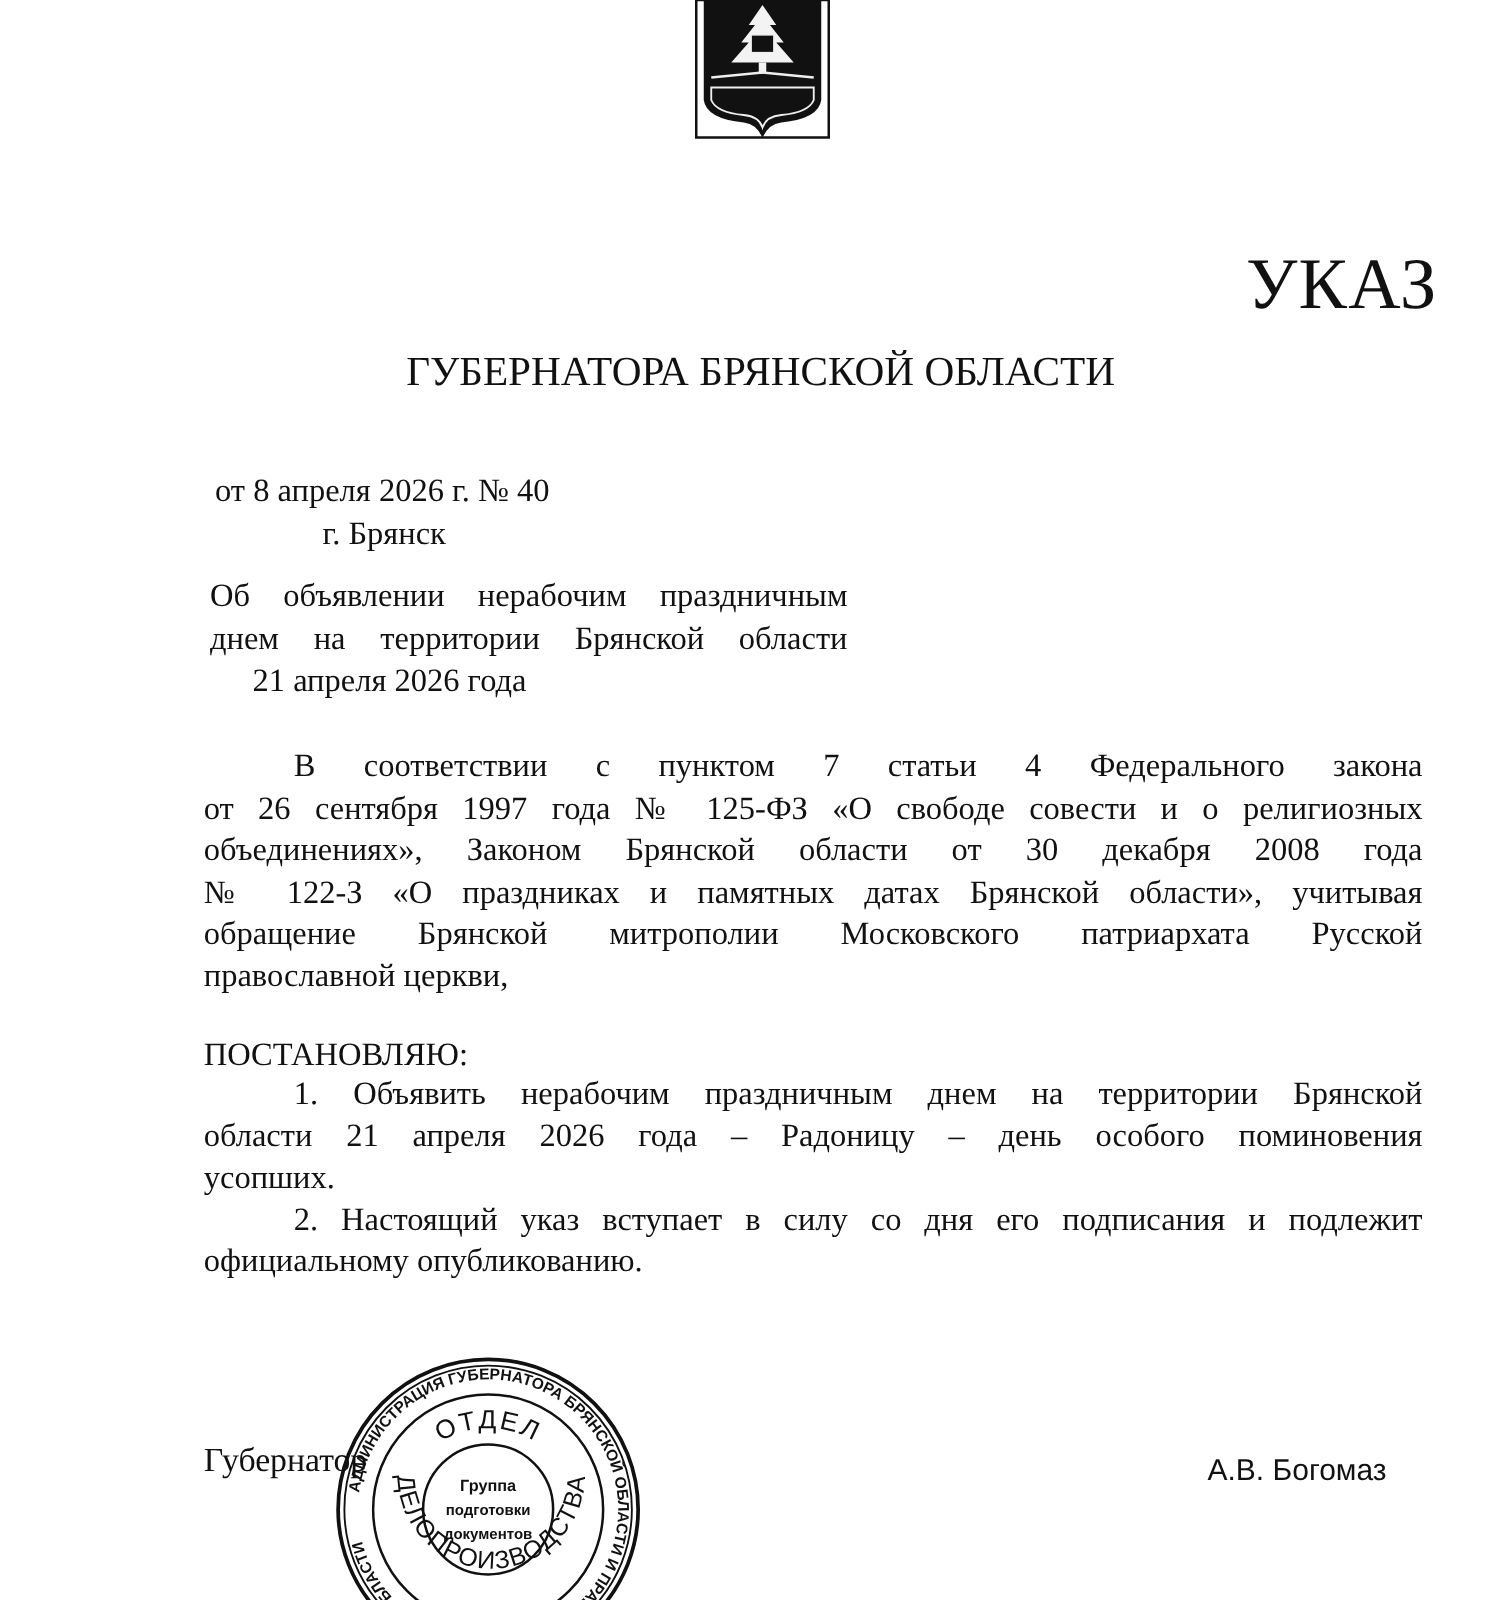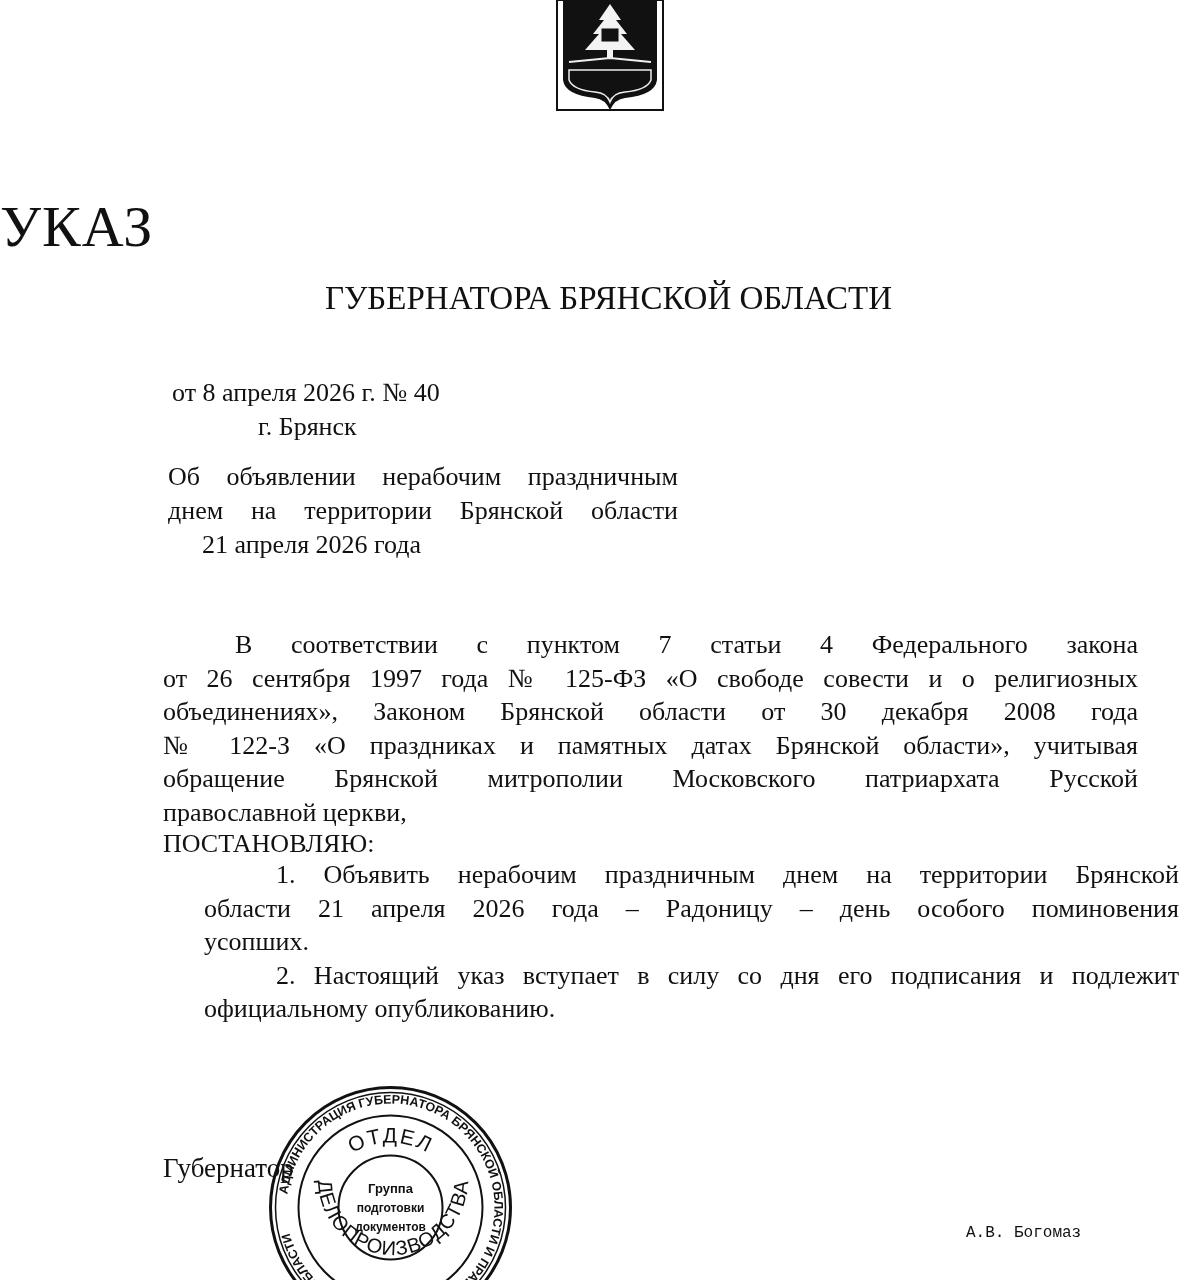--- a/index.html
+++ b/index.html
@@ -1,38 +1,38 @@
 <!DOCTYPE html>
 <html><head>
 <meta charset="utf-8">
 <style>
   html, body { margin: 0; padding: 0; background: #ffffff; }
   body { width: 1197px; height: 1280px; position: relative; overflow: hidden;
          font-family: "Liberation Serif", "DejaVu Serif", serif; color: #111; }
   .emblem { position: absolute; left: 555px; top: 0; width: 110px; height: 112px; }
-  .title { position: absolute; left: 0; width: 1150px; text-align: left; top: 192px;
+  .title { position: absolute; left: 0; width: 1150px; text-align: right; top: 192px;
            font-size: 58px; letter-spacing: 1px; line-height: 70px; }
   .subtitle { position: absolute; left: 0; width: 1217px; text-align: center; top: 278px;
               font-size: 33px; line-height: 40px; }
   .meta-date { position: absolute; left: 172px; top: 376px; font-size: 26px; line-height: 34px; text-align: center; }
   .meta-city { position: absolute; left: 258px; top: 410px; font-size: 26px; line-height: 34px; }
   .heading { position: absolute; left: 168px; top: 460px; width: 510px; font-size: 26px;
              line-height: 34px; text-align: justify; }
   .heading span { display: block; text-align: justify; text-align-last: justify; }
   .heading span.last { text-align-last: left; margin-left: 34px; }
   .body { position: absolute; left: 163px; width: 975px; font-size: 26px; line-height: 33.5px; }
   .para { text-align: justify; margin: 0; }
   .para .line { display: block; text-align: justify; text-align-last: justify; }
   .para .line.last { text-align-last: left; }
-  .p1 { top: 628px; }
+  .p1 { top: 596px; }
   .decree { top: 827px; font-size: 26px; }
-  .items { top: 858px; margin-left: 41px; }
+  .items { top: 858px; }
   .indent { padding-left: 72px; }
   .sign-label { position: absolute; left: 163px; top: 1153px; font-size: 27px; }
-  .sign-name { position: absolute; left: 966px; top: 1224px; font-size: 16px; font-family: Liberation Mono, monospace; }
+  .sign-name { position: absolute; left: 966px; top: 1163px; font-size: 24px; font-family: Liberation Sans, sans-serif; }
   .stamp { position: absolute; left: 268px; top: 1085px; width: 245px; height: 245px; }
 </style>
 </head>
 <body>
 
 <svg class="emblem" viewBox="0 0 110 112">
   <rect x="2" y="0" width="106" height="110" fill="none" stroke="#111" stroke-width="2"></rect>
   <path d="M8 0 L8 80 Q10 95 40 98 Q50 99 55 110 Q60 99 70 98 Q100 95 102 80 L102 0 Z" fill="#111"></path>
   <path d="M14 70 L96 70 L96 80 Q92 90 70 92 Q58 93 55 102 Q52 93 40 92 Q18 90 14 80 Z" fill="none" stroke="#eee" stroke-width="1.5"></path>
   <path d="M55 4 L66 20 L61 20 L72 34 L66 34 L80 50 L30 50 L44 34 L38 34 L49 20 L44 20 Z" fill="#f3f3f3"></path>

